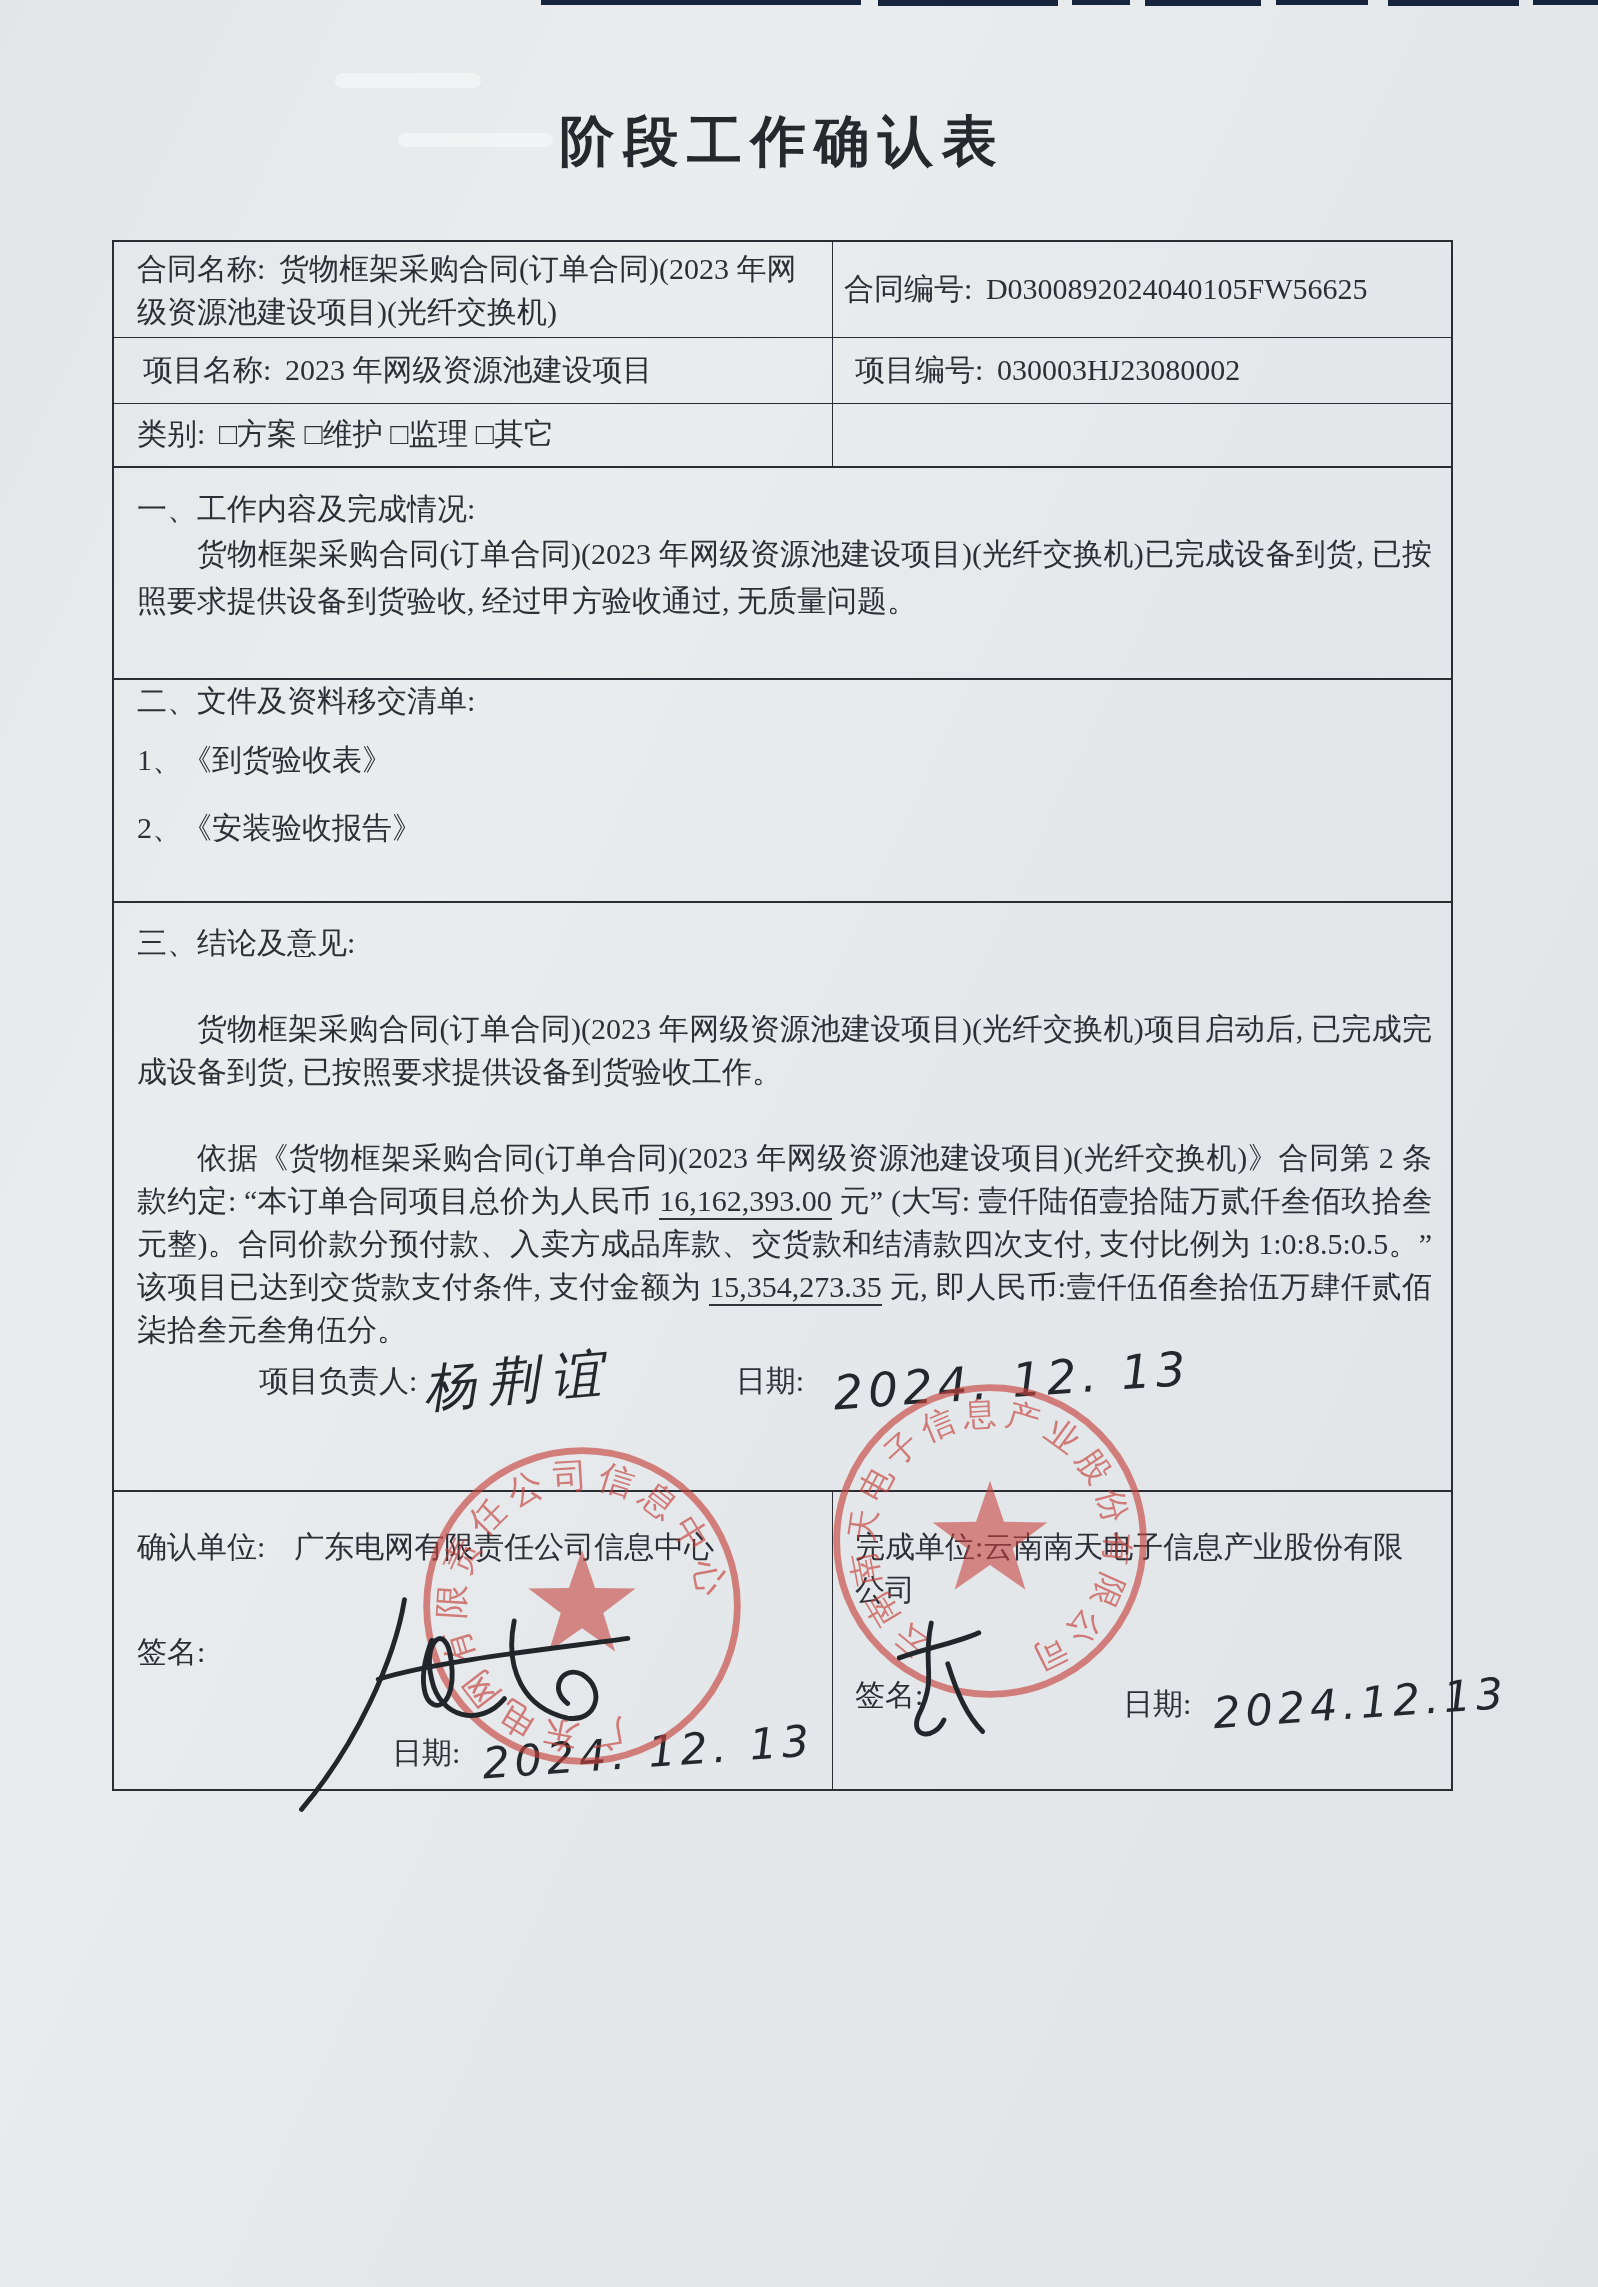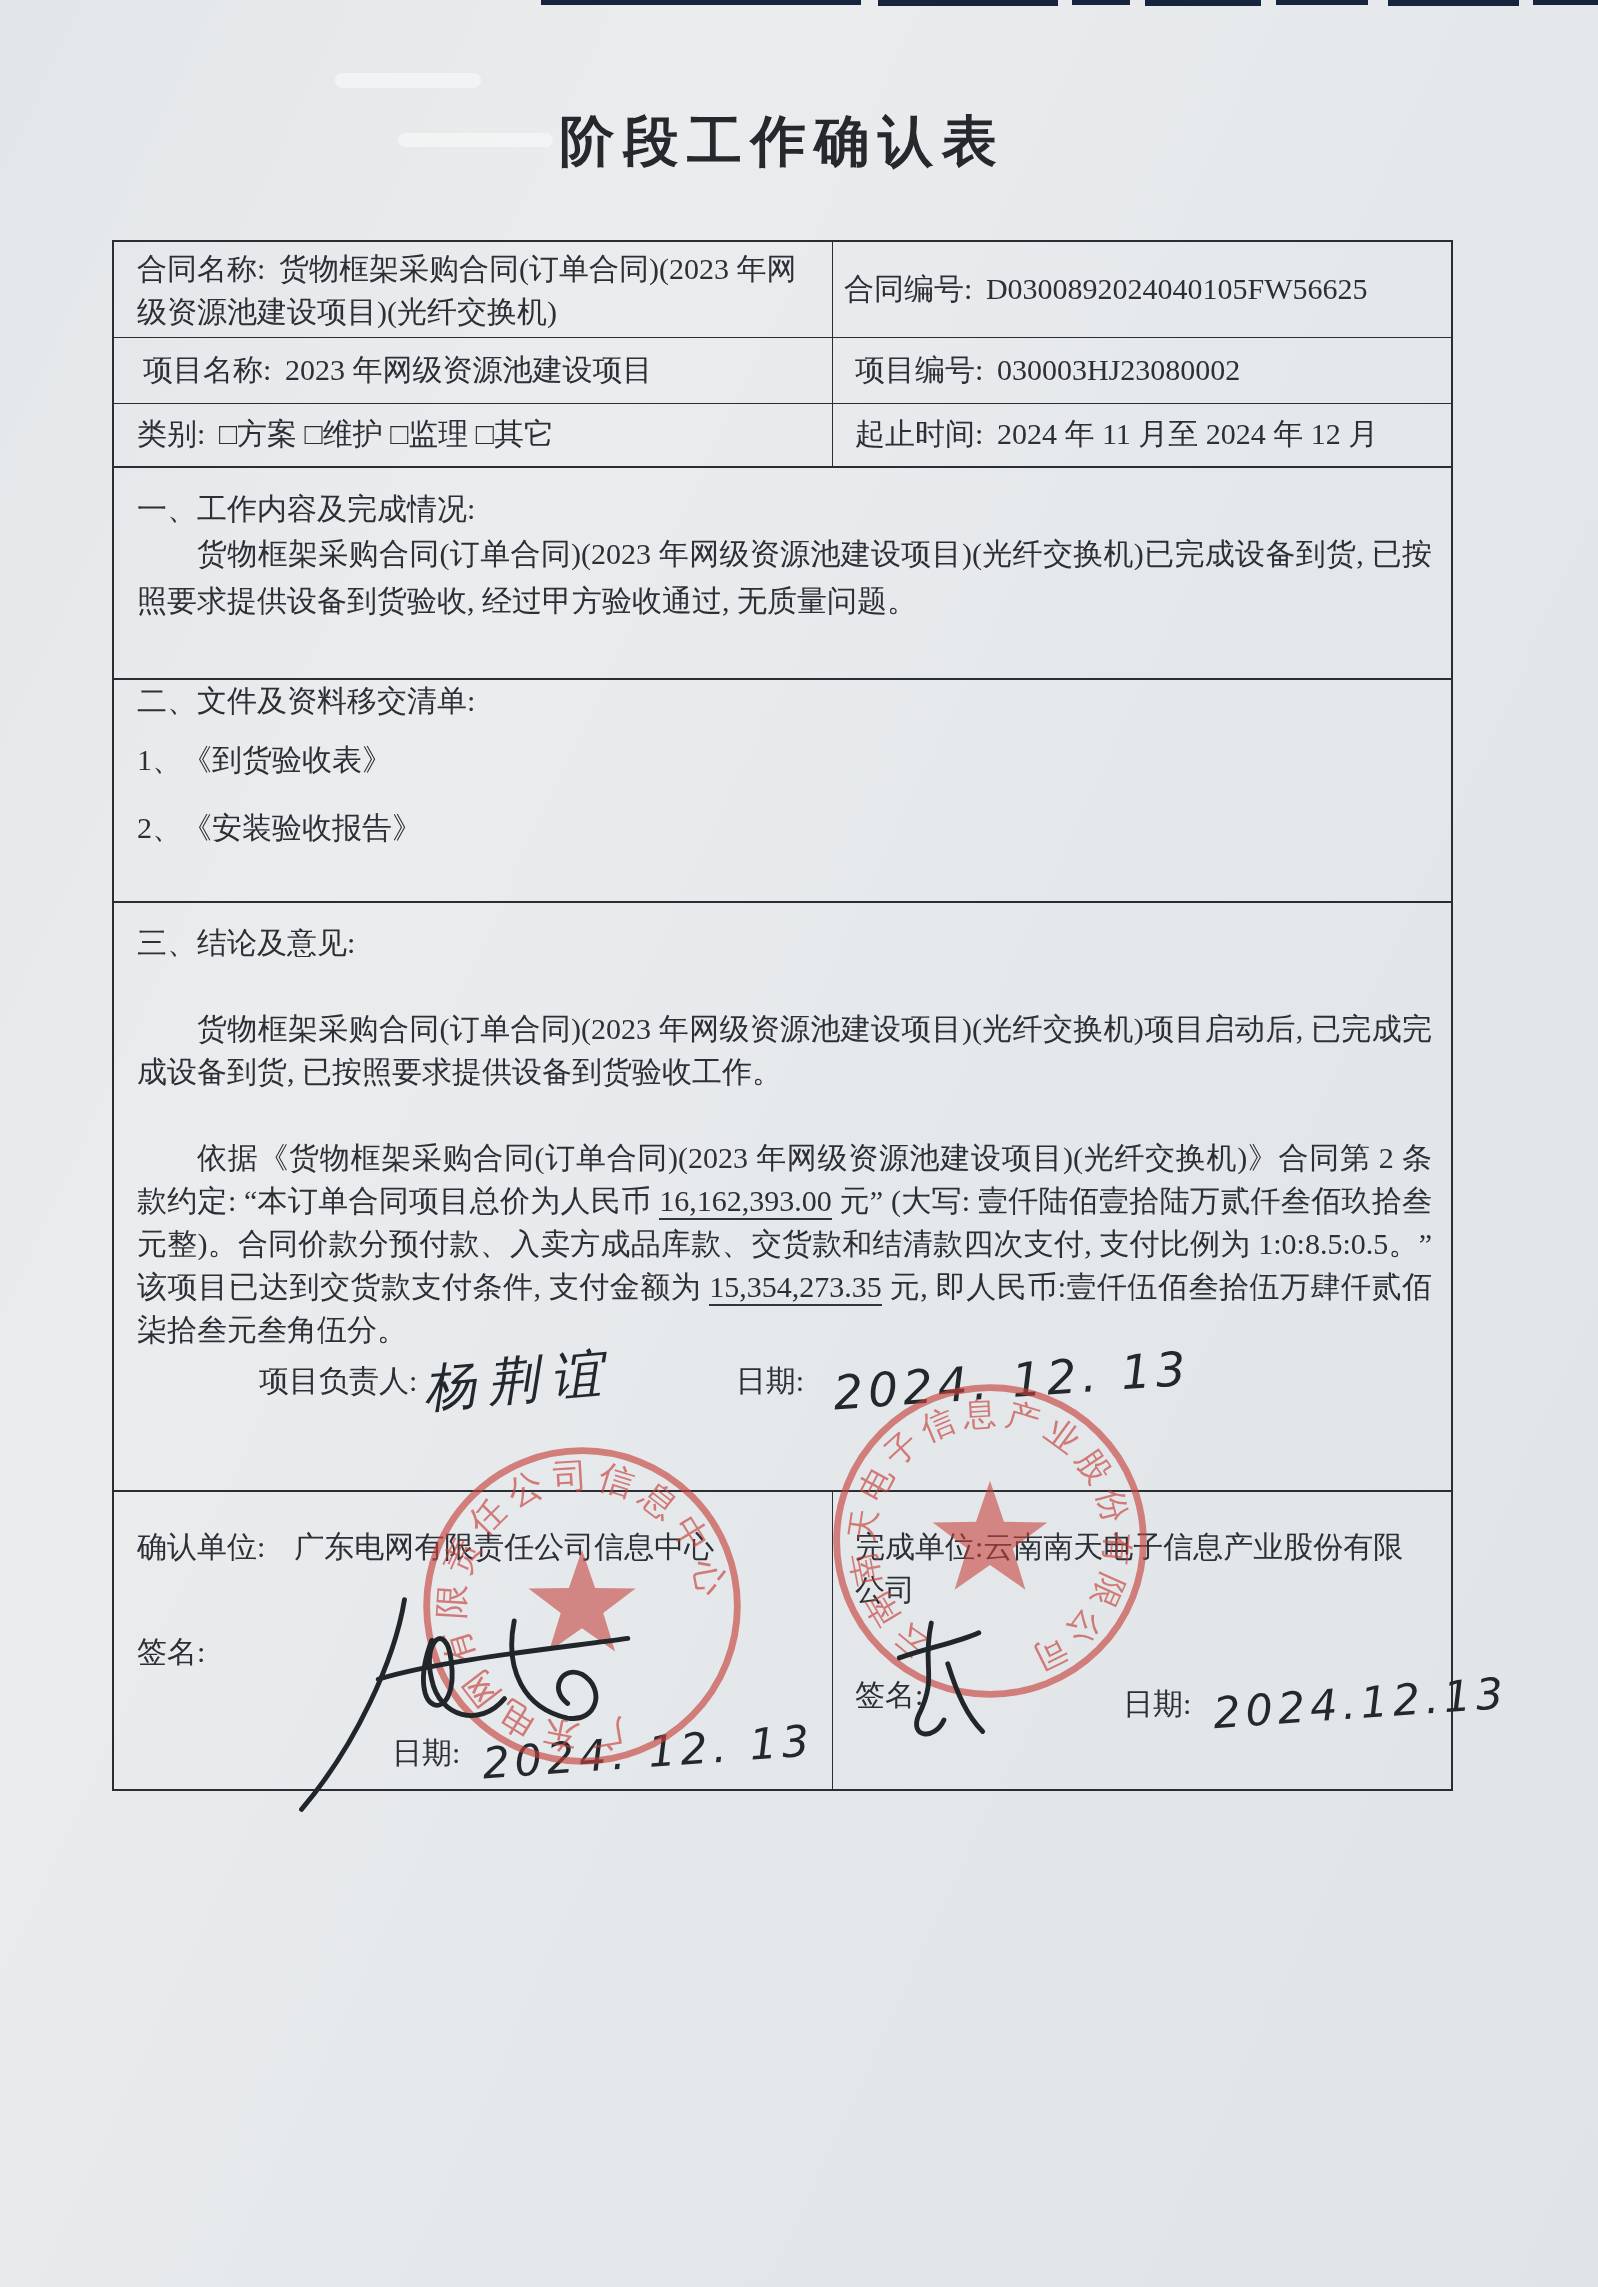--- a/index.html
+++ b/index.html
@@ -82,23 +82,20 @@
     <div class="cell vcenter" style="left:6px;top:95px;width:718px;height:66px;">
       <p><span class="lbl gap">项目名称:</span><span>2023 年网级资源池建设项目</span></p>
     </div>
     <div class="cell vcenter" style="left:718px;top:95px;width:623px;height:66px;">
       <p><span class="lbl gap">项目编号:</span><span>030003HJ23080002</span></p>
     </div>
 
     <div class="cell vcenter" style="left:0;top:161px;width:718px;height:63px;">
       <p><span class="lbl gap">类别:</span><span>□方案 □维护 □监理 □其它</span></p>
     </div>
-    <div class="cell vcenter" style="left:718px;top:161px;width:623px;height:63px;">
-      <p><span class="lbl gap">起止时间:</span><span>2024 年 11 月至 2024 年 12 月</span></p>
-    </div>
 
     <div class="cell sec" style="left:0;top:224px;width:1341px;height:212px;padding-top:21.3px;">
       <p class="heading">一、工作内容及完成情况:</p>
       <p class="para">货物框架采购合同(订单合同)(2023 年网级资源池建设项目)(光纤交换机)已完成设备到货, 已按照要求提供设备到货验收, 经过甲方验收通过, 无质量问题。</p>
     </div>
 
     <div class="cell sec" style="left:0;top:436px;width:1341px;height:286px;padding-top:1px;">
       <p class="heading">二、文件及资料移交清单:</p>
       <p class="list-item" style="margin-top:15.5px;">1、《到货验收表》</p>
       <p class="list-item" style="margin-top:25px;">2、《安装验收报告》</p>

